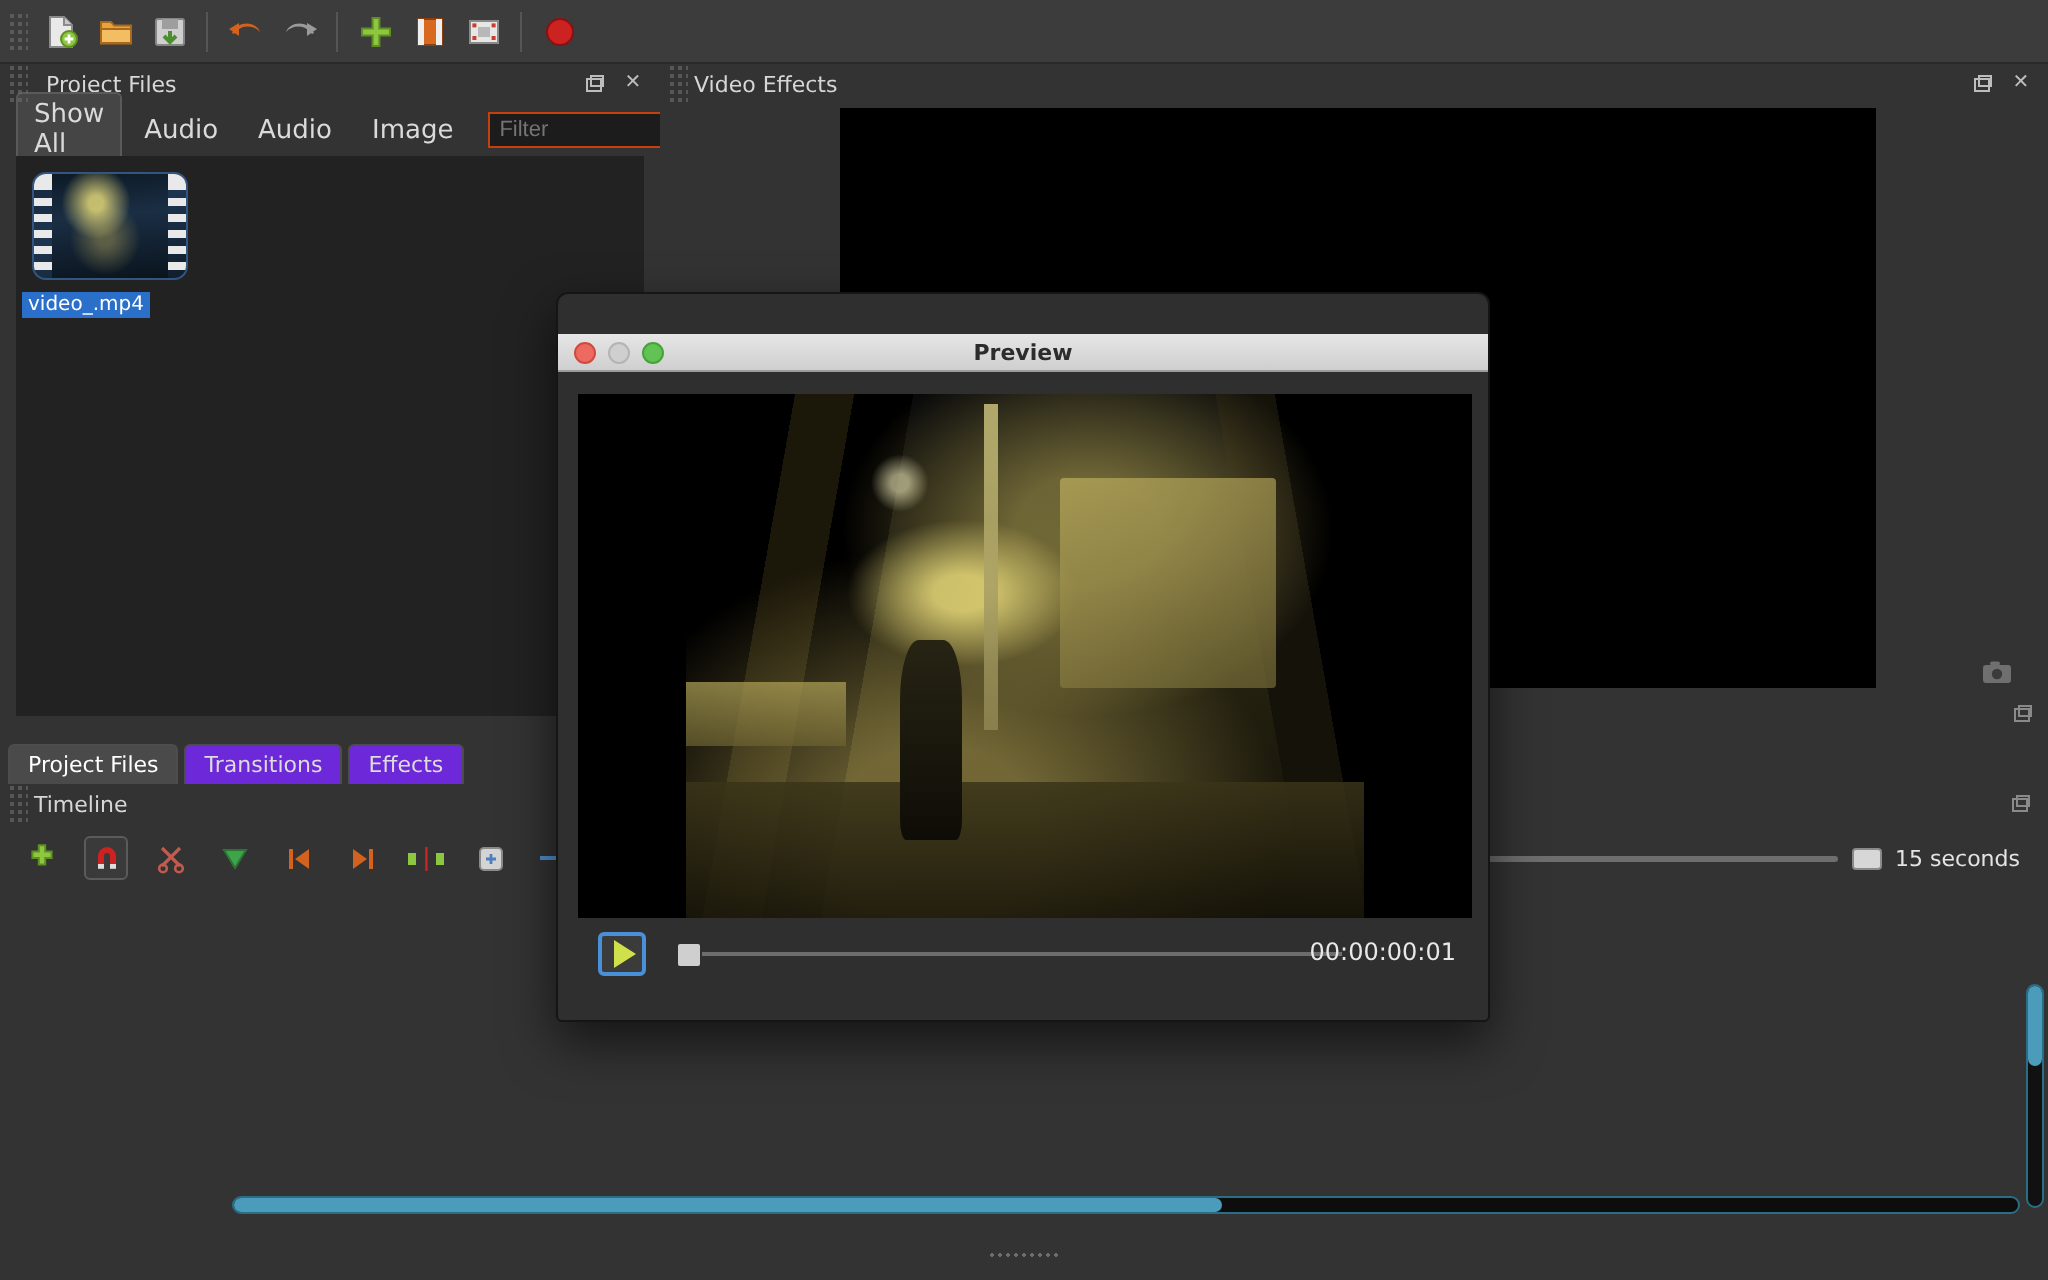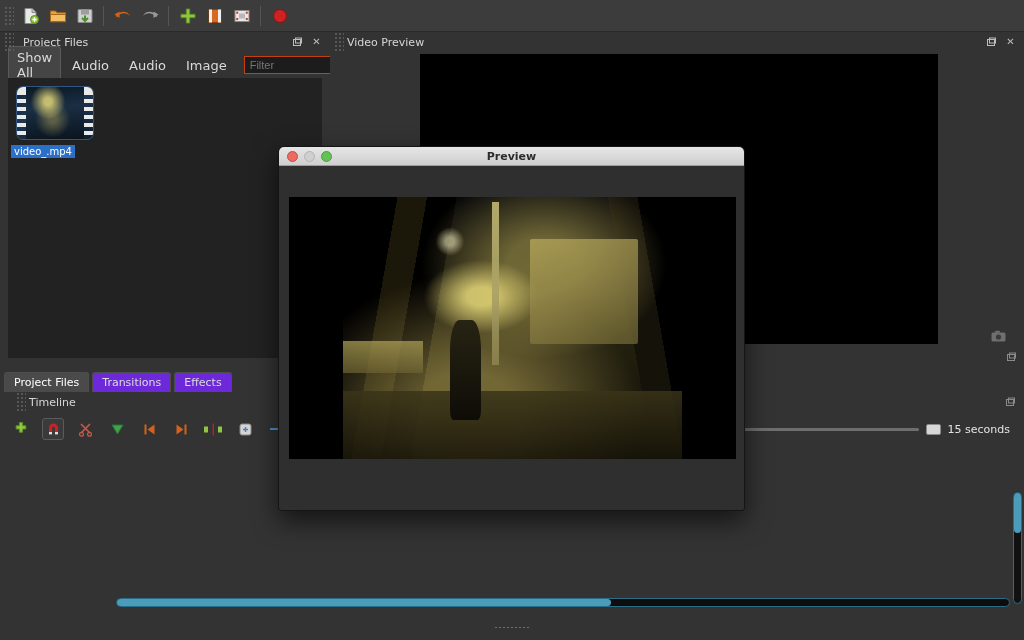--- a/index.html
+++ b/index.html
@@ -82,21 +82,21 @@
 
   
   #videoPreview{position:absolute;left:330px;top:32px;width:694px;height:340px;background:#333;}
   .vp-title{height:20px;display:flex;align-items:center;font-size:11px;background:#333;}
   .vp-stage{position:absolute;left:90px;top:22px;width:518px;height:290px;background:#000;}
   .vp-floaticon{position:absolute;right:7px;bottom:6px;color:#8a8a8a;font-size:11px;}
   .vp-cam{position:absolute;right:18px;bottom:26px;color:#8e8e8e;}
 
   
   #timeline{position:absolute;left:0;top:392px;width:1024px;height:248px;background:#333;}
-  .tl-title{height:20px;display:flex;align-items:center;font-size:11px;padding-left:12px;}
+  .tl-title{height:20px;display:flex;align-items:center;font-size:11px;}
   .tl-toolbar{position:absolute;left:0;top:20px;width:1024px;height:34px;
               display:flex;align-items:center;padding-left:10px;gap:10px;}
   .tlb{width:22px;height:22px;display:flex;align-items:center;justify-content:center;border-radius:3px;}
   .tlb.boxed{border:1px solid #5b5b5b;background:#3a3a3a;}
   .tl-zoomline{width:290px;height:2px;background:#4f8fd0;margin-left:4px;}
   .zoom-right{margin-left:auto;display:flex;align-items:center;gap:7px;padding-right:14px;}
   .zoom-slider{width:255px;height:3px;background:#6e6e6e;border-radius:2px;}
   .zoom-chip{width:15px;height:11px;background:#d7d7d7;border:1px solid #8a8a8a;border-radius:2px;}
   .zoom-label{font-size:11px;color:#e4e4e4;}
   .vscroll{position:absolute;right:2px;top:492px;width:9px;height:112px;
@@ -114,21 +114,21 @@
   #previewDlg{
     position:absolute;left:278px;top:146px;width:467px;height:365px;
     background:#2f2f2f;border:1px solid #151515;
     border-radius:6px 6px 3px 3px;
     box-shadow:0 10px 26px rgba(0,0,0,.6);
     overflow:hidden;
   }
   .dlg-title{
     height:19px;background:linear-gradient(#e6e6e6,#cfcfcf);
     border-bottom:1px solid #9d9d9d;
-    display:flex;align-items:center;position:relative;
+    display:flex;align-items:center;position:relative;margin-top:20px;
   }
   .lights{display:flex;gap:6px;padding-left:8px;}
   .light{width:11px;height:11px;border-radius:50%;}
   .l-close{background:#ec6a5f;border:1px solid #d04a40;}
   .l-min{background:#cfcfcf;border:1px solid #b4b4b4;}
   .l-max{background:#62c354;border:1px solid #45a339;}
   .dlg-title-text{
     position:absolute;left:0;right:0;text-align:center;
     font-size:11px;color:#2c2c2c;font-weight:bold;
   }
@@ -294,21 +294,21 @@
 
   <div class="tabstrip">
     <span class="tab active">Project Files</span>
     <span class="tab">Transitions</span>
     <span class="tab">Effects</span>
   </div>
 
   <div id="videoPreview">
     <div class="vp-title">
       <span class="grip"></span>
-      <span class="ptxt">Video Preview</span>
+      <span class="ptxt">Video Effects</span>
       <span class="panel-btns">
         <span class="pbtn">
           <svg width="11" height="11" viewBox="0 0 11 11">
               <rect x="1.5" y="2.5" width="7" height="6" fill="none" stroke="#bdbdbd"></rect>
               <rect x="3.5" y="1" width="6" height="5" fill="none" stroke="#bdbdbd"></rect>
             </svg>
         </span>
         <span class="pbtn">✕</span>
       </span>
     </div>
@@ -429,15 +429,23 @@
         <span class="wallR"></span>
         <span class="wallL"></span>
         <span class="post"></span>
         <span class="road"></span>
         <span class="person"></span>
         <span class="bandL"></span>
         <span class="bandR"></span>
       </div>
     </div>
 
+    <div class="dlg-controls">
+      <span class="play-btn">
+        <span class="play-tri"></span>
+      </span>
+      <span class="seek-handle"></span>
+      <span class="seek-track"></span>
+      <span class="dlg-time">00:00:00:01</span>
+    </div>
   </div>
 
 </div>
 
 </body></html>

